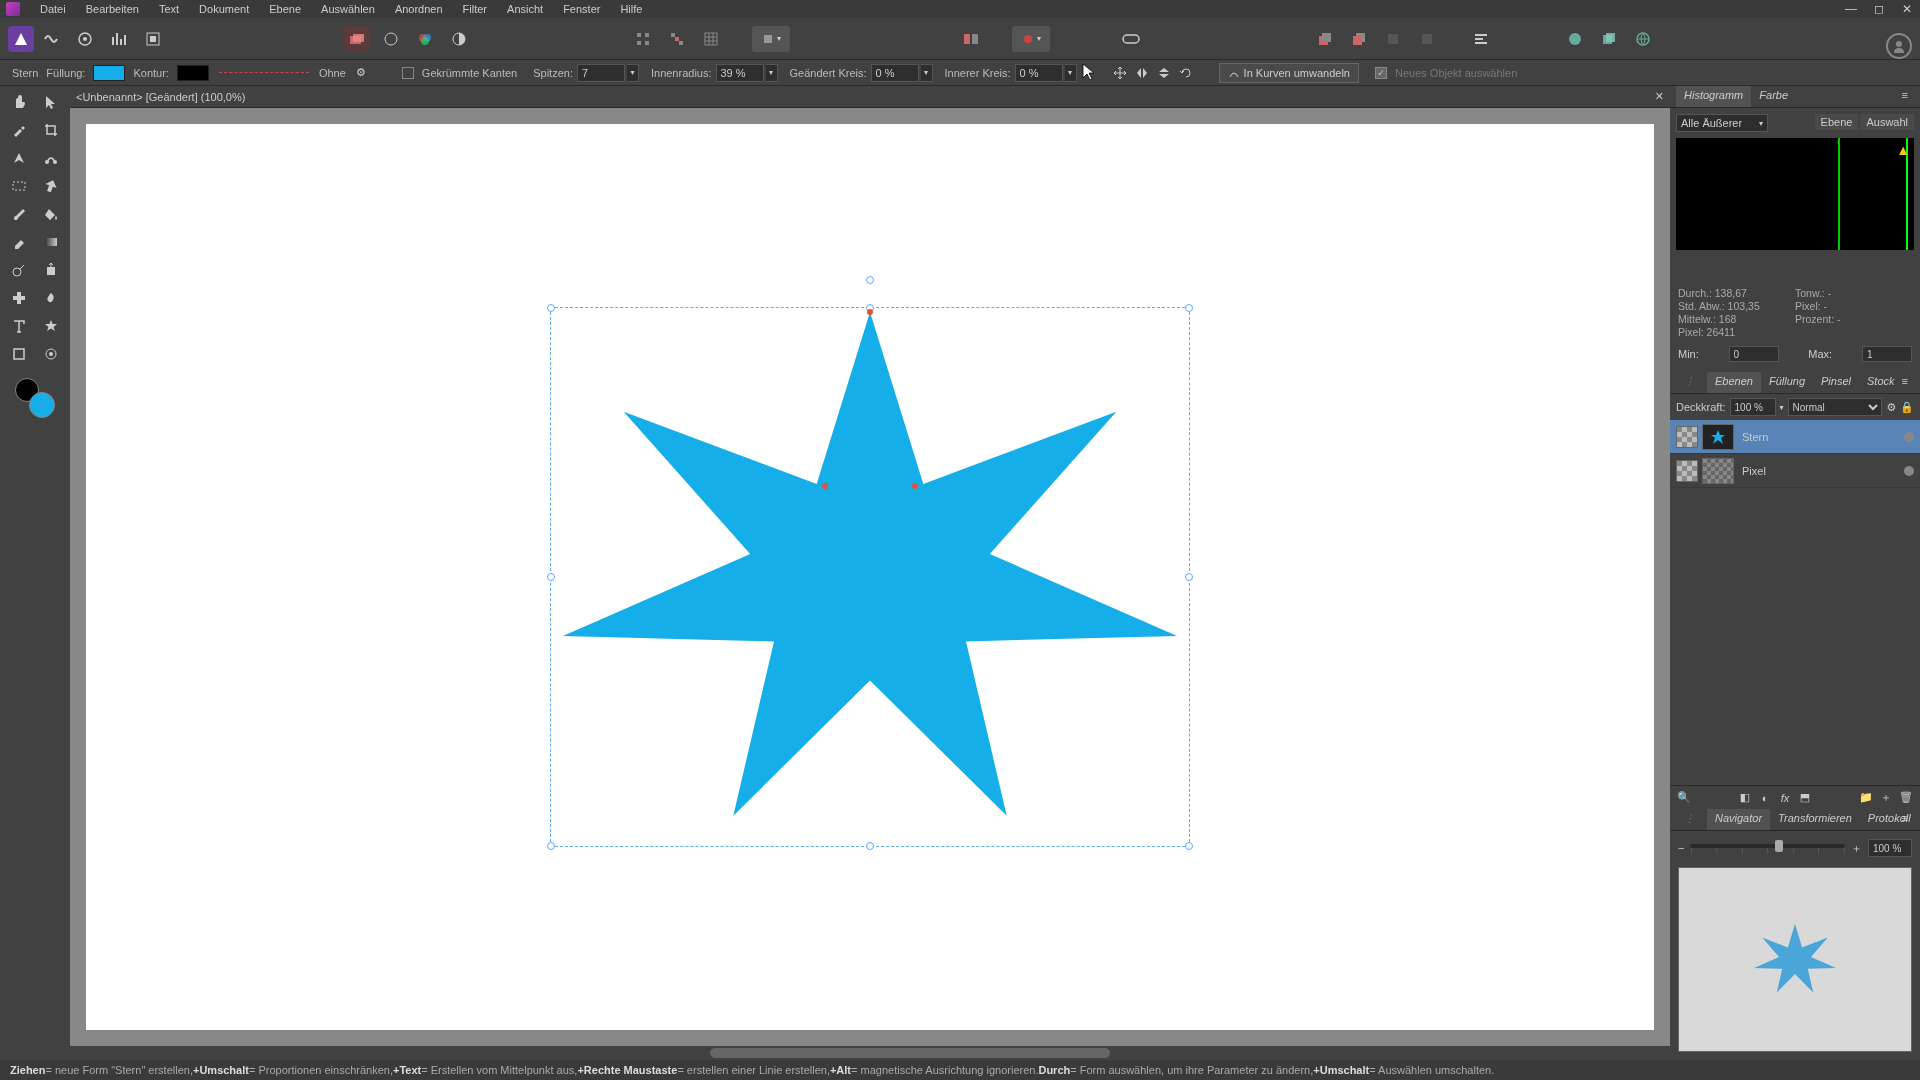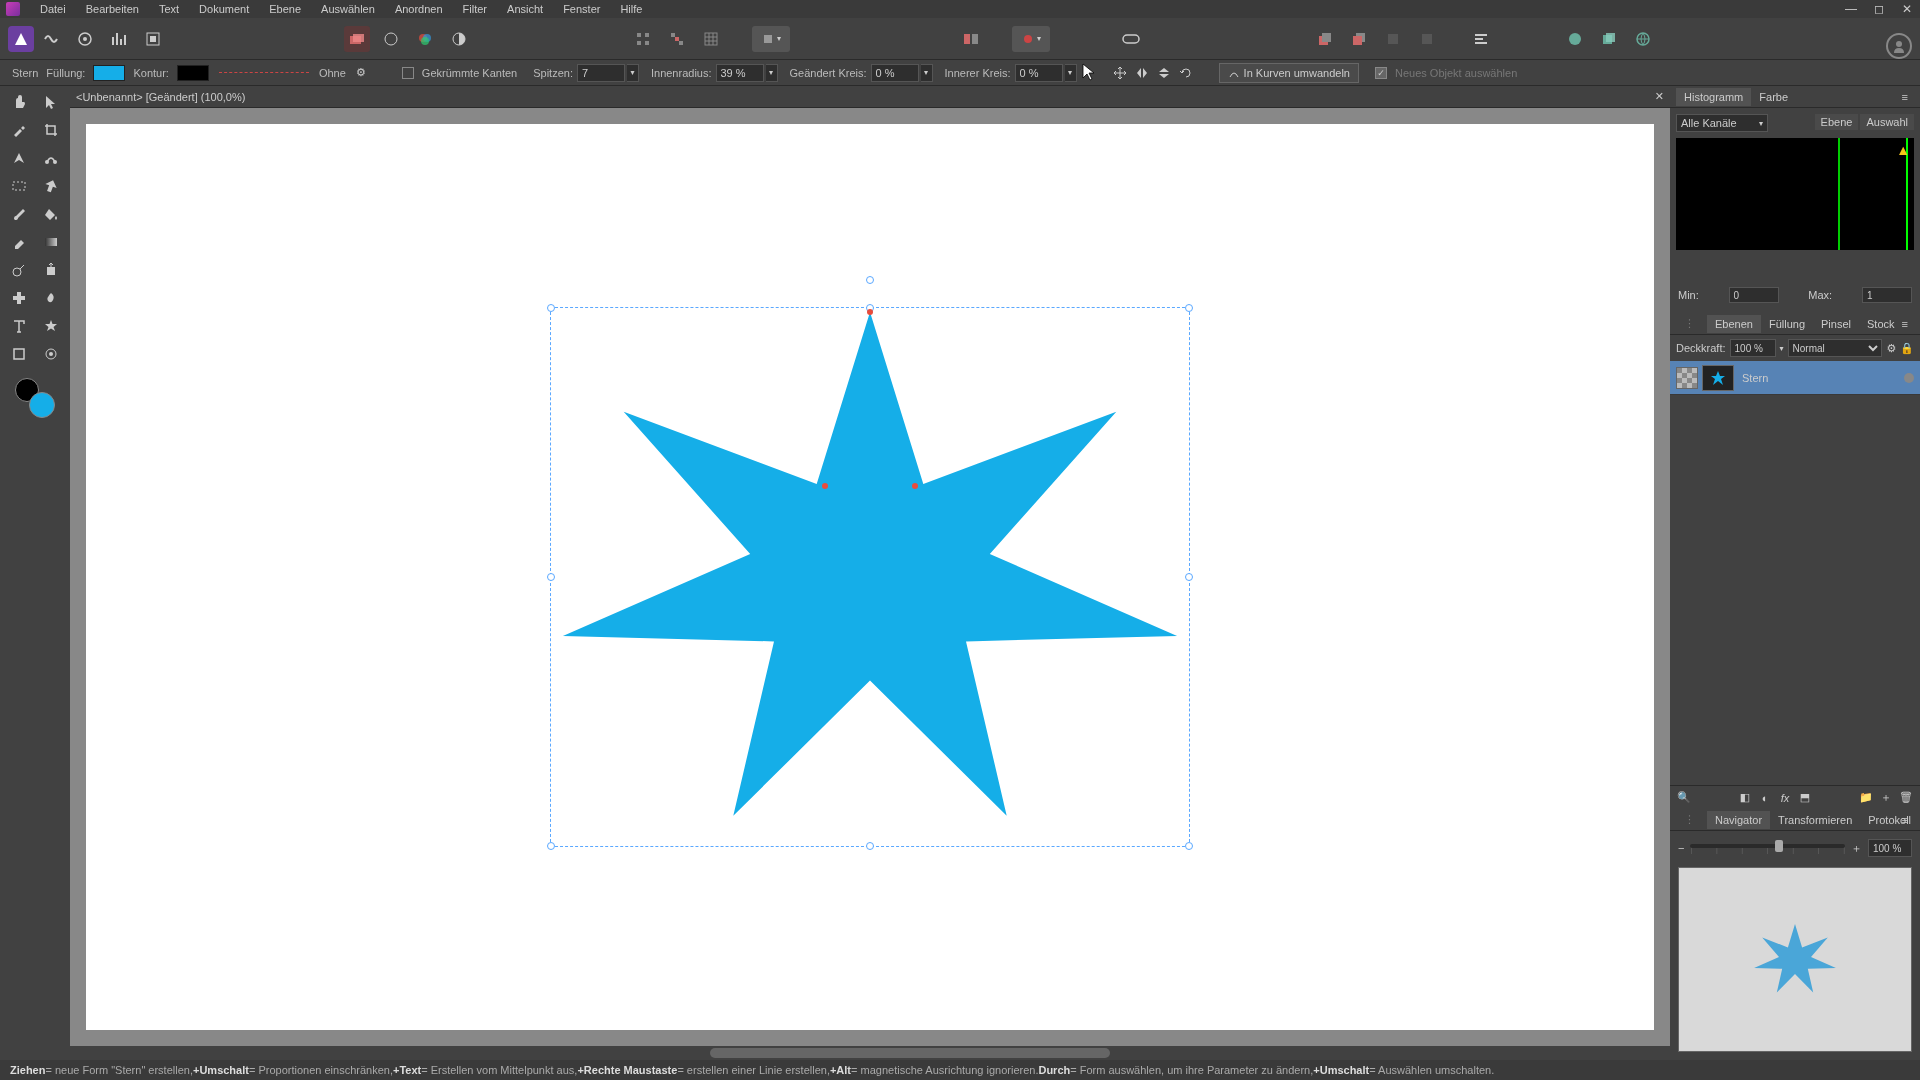--- a/index.html
+++ b/index.html
@@ -41,21 +41,21 @@
 .canvas { position:absolute; left:16px; top:16px; right:16px; bottom:16px; background:#fff; }
 .star-svg { position:absolute; left:50%; top:50%; transform:translate(-50%,-50%); }
 .bbox { position:absolute; border:1px dashed #5aa8ff; pointer-events:none; }
 .handle { position:absolute; width:8px; height:8px; background:#fff; border:1px solid #5aa8ff; border-radius:50%; margin:-4px; }
 .rhandle { position:absolute; width:6px; height:6px; background:#e74c3c; border-radius:50%; margin:-3px; }
 .scroll-h { height:14px; background:#414141; position:relative; }
 .scroll-thumb-h { position:absolute; height:10px; top:2px; left:40%; width:25%; background:#666; border-radius:5px; }
 .mouse-cursor { position:absolute; pointer-events:none; }
 
 .panels { width:250px; background:#414141; display:flex; flex-direction:column; font-size:11px; }
-.panel-tabs { display:flex; height:22px; align-items:center; border-bottom:1px solid #2a2a2a; padding-left:6px; position:relative; }
+.panel-tabs { display:flex; height:22px; border-bottom:1px solid #2a2a2a; padding-left:6px; position:relative;font-style:italic; }
 .panel-tabs span { padding:3px 8px; cursor:pointer; }
 .panel-tabs span.active { background:#525252; }
 .panel-tabs .menuicon { position:absolute; right:4px; cursor:pointer; }
 .hist-body { height:175px; padding:6px; }
 .hist-select { width:92px; height:18px; background:#2e2e2e; border:1px solid #555; display:inline-flex; align-items:center; padding:0 4px; position:relative; }
 .hist-select::after { content:"▾"; position:absolute; right:4px; font-size:8px; }
 .hist-btns { float:right; display:flex; gap:2px; }
 .hist-btns span { padding:2px 6px; background:#4a4a4a; cursor:pointer; }
 .hist-graph { width:100%; height:112px; background:#000; margin-top:6px; position:relative; }
 .hist-line1 { position:absolute; left:68%; top:0; width:2px; height:100%; background:#0c0; }
@@ -491,31 +491,40 @@
 
   <div class="panels">
 
     <div class="panel-tabs">
       <span class="active">Histogramm</span>
       <span>Farbe</span>
       <span class="menuicon">≡</span>
     </div>
     <div class="hist-body">
       <div class="hist-select">
-          <span>Alle Kanäle</span>
+          <span>Alle Äußerer</span>
         </div>
       <div class="hist-btns">
         <span>Ebene</span>
         <span>Auswahl</span>
       </div>
       <div class="hist-graph">
         <div class="hist-line1"></div>
           <div class="hist-line2"></div>
         <span class="hist-warn">▲</span>
       </div>
+    </div>
+    <div class="hist-stats">
+      <span>Durch.: 138,67</span>
+      <span>Tonw.: -</span>
+      <span>Std. Abw.: 103,35</span>
+      <span>Pixel: -</span>
+      <span>Mittelw.: 168</span>
+      <span>Prozent: -</span>
+      <span>Pixel: 26411</span>
     </div>
     <div class="hist-minmax">
       <span>Min:</span>
       <input value="0" style="">
       <span>Max:</span>
       <input value="1" style="">
     </div>
 
     <div class="panel-tabs" style="margin-top:6px">
       <span style="margin-right:4px;color:#777">⋮</span>
@@ -535,20 +544,26 @@
         <span style="cursor:pointer">🔒</span>
       </div>
       <div class="layer-row sel">
         <span class="layer-check"></span>
         <span class="layer-thumb">
             <svg width="20" height="18">
               <polygon points="10,2 12,7 17,7 13,10 15,16 10,12 5,16 7,10 3,7 8,7" fill="#15aee8"></polygon>
             </svg>
           </span>
         <span>Stern</span>
+        <span class="layer-vis"></span>
+      </div>
+      <div class="layer-row">
+        <span class="layer-check"></span>
+        <span class="layer-thumb" style="background:repeating-conic-gradient(#666 0 25%,#888 0 50%) 0/8px 8px"></span>
+        <span>Pixel</span>
         <span class="layer-vis"></span>
       </div>
       <div style="flex:1"></div>
       <div class="layers-footer">
         <span class="licon">🔍</span>
         <span class="spacer"></span>
         <span class="licon">◧</span>
         <span class="licon">◐</span>
         <span class="licon">
             <i>fx</i>

